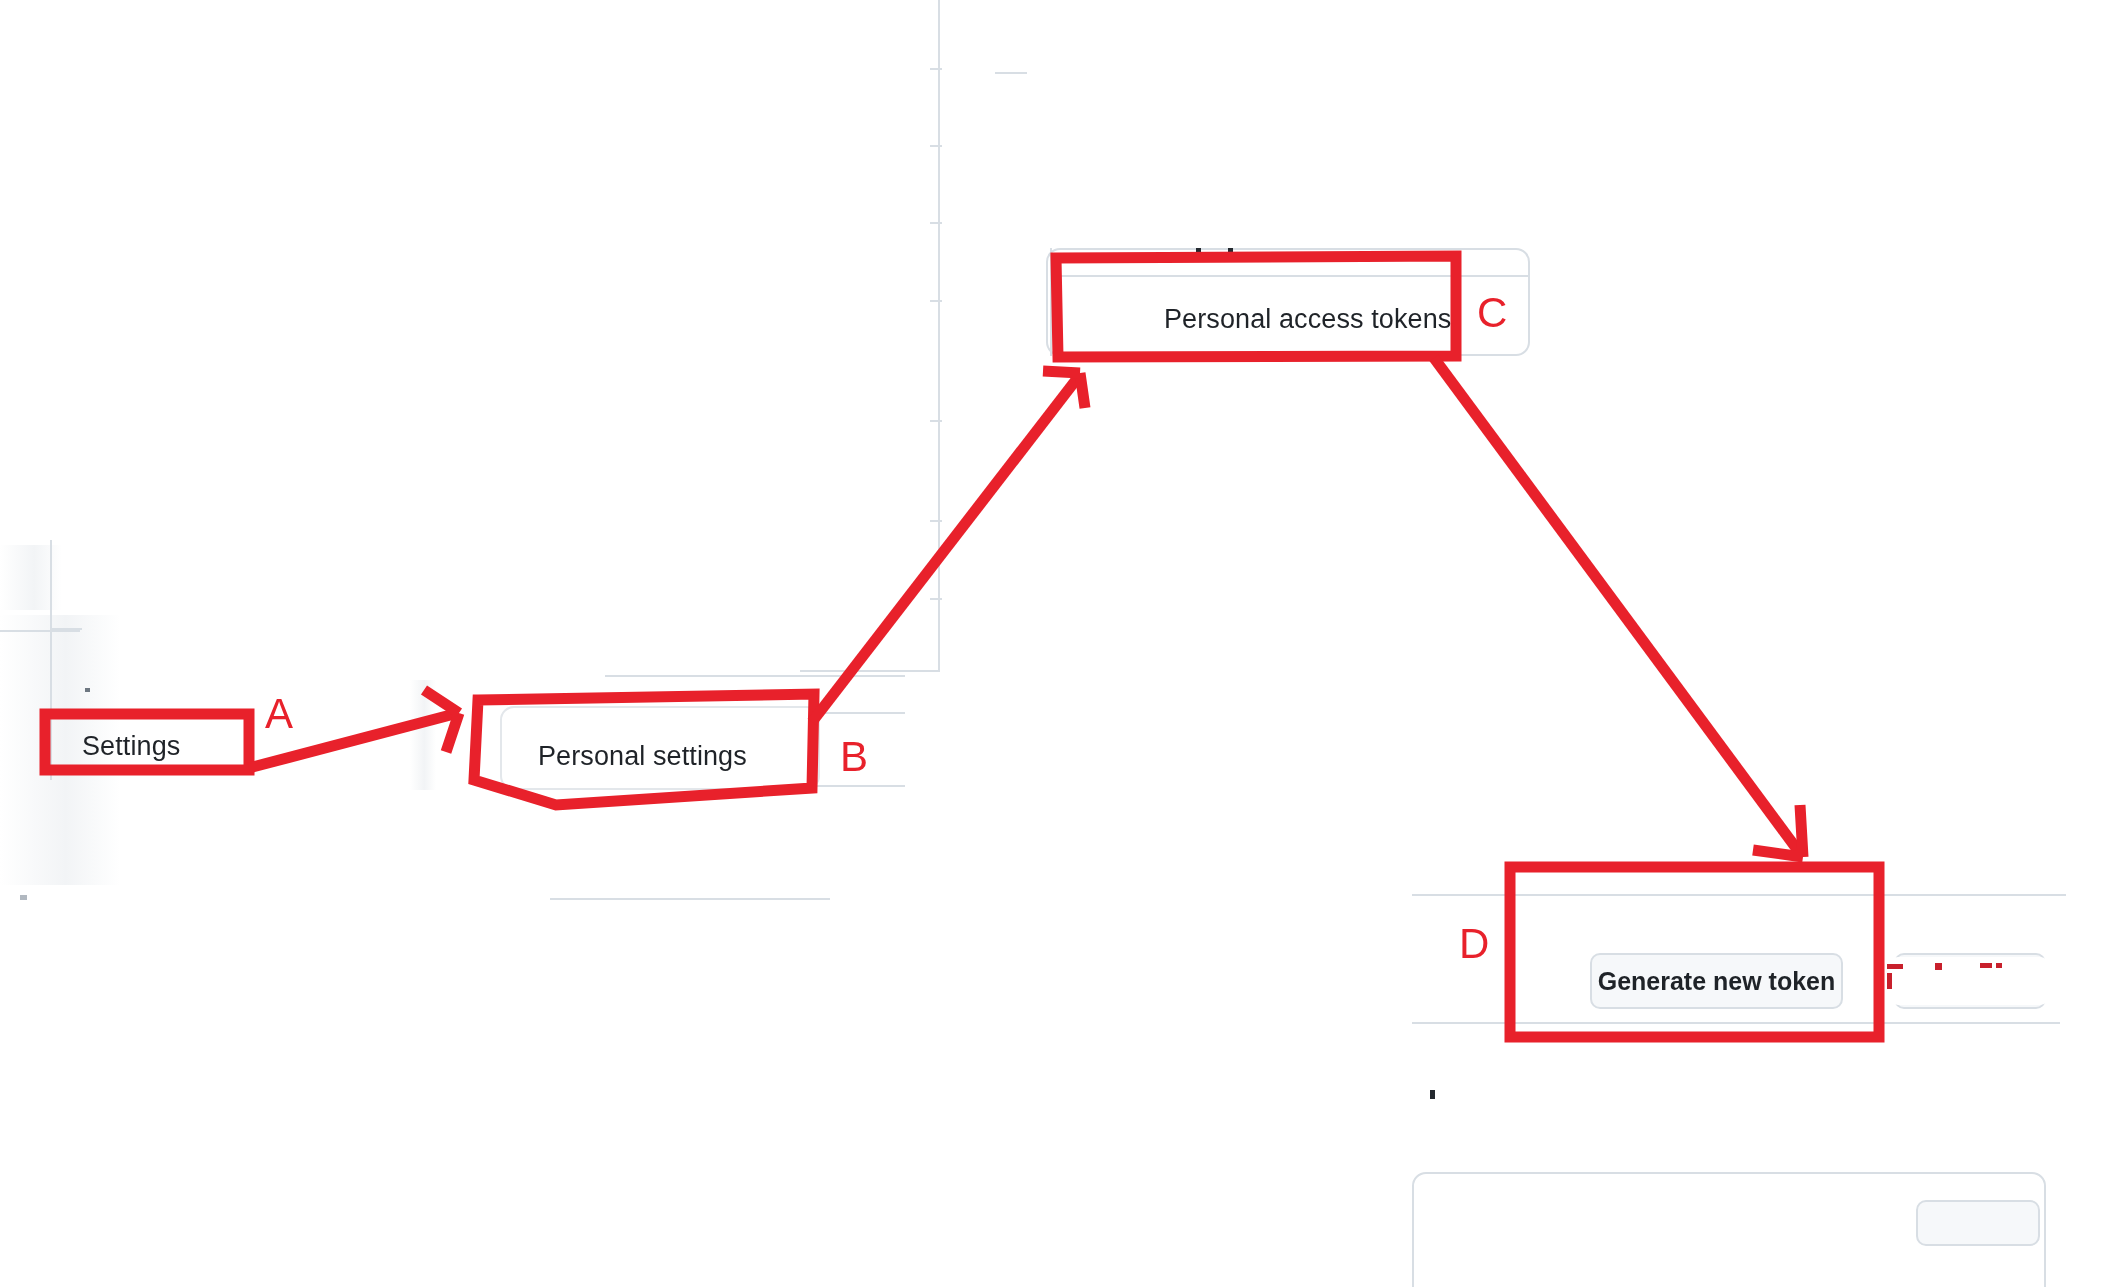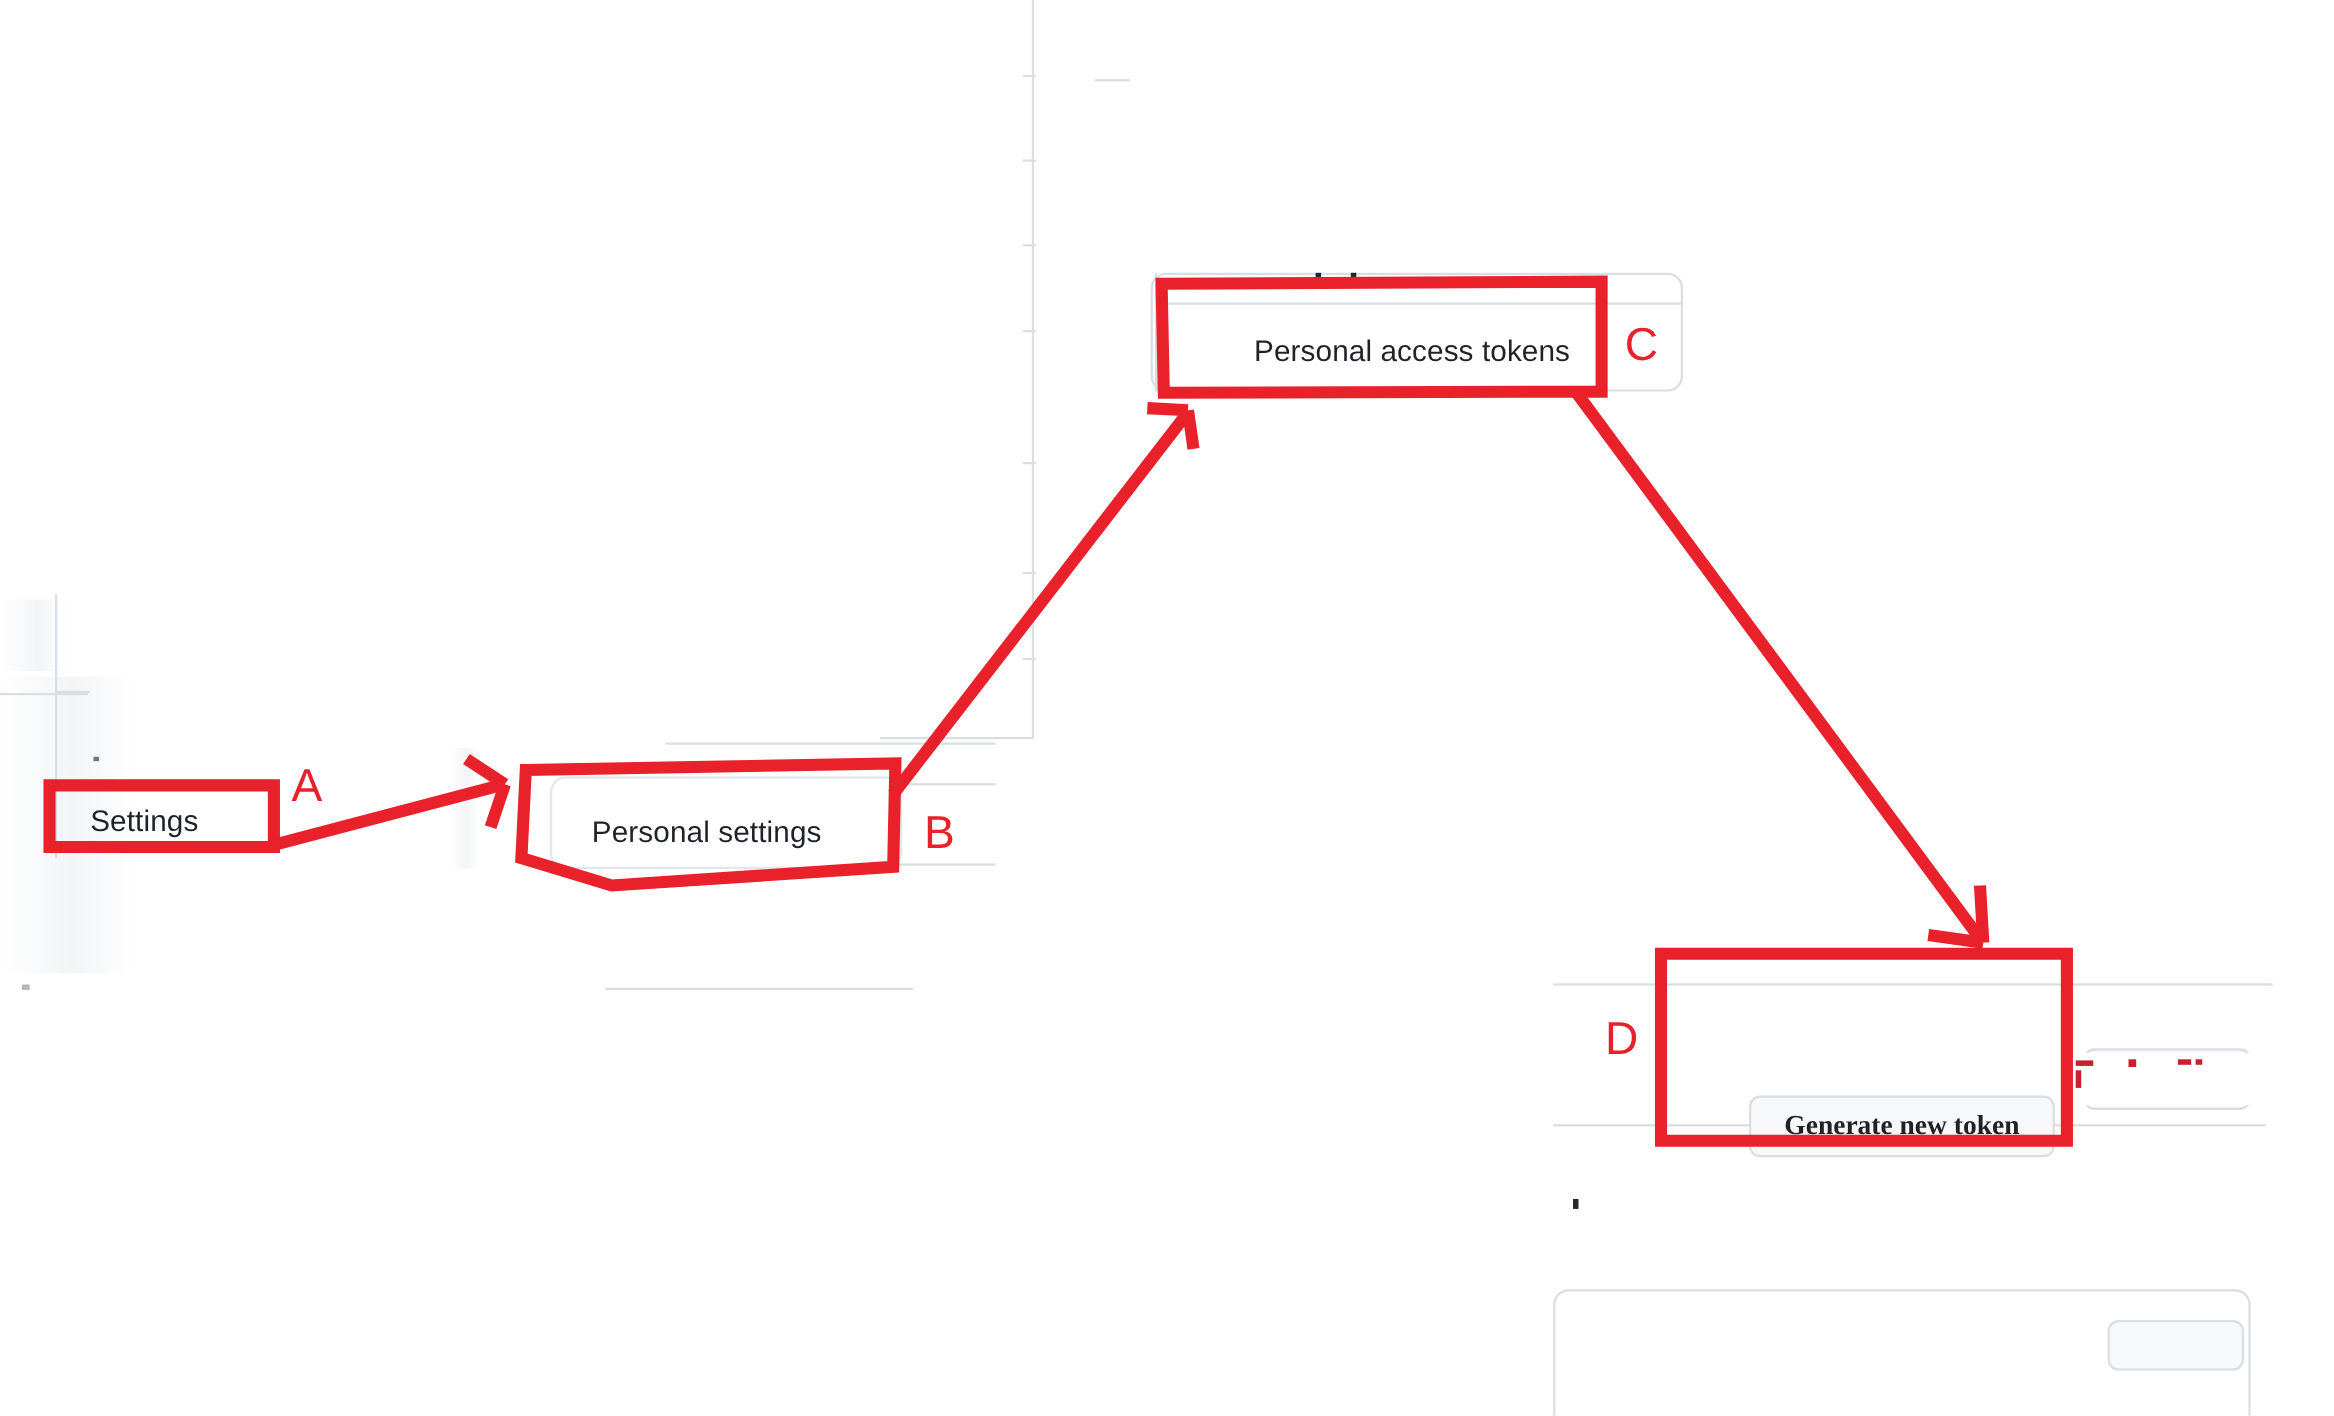--- a/index.html
+++ b/index.html
@@ -125,35 +125,35 @@
   <div class="ui-line h" style="left:1050px; top:275px; width:478px;"></div>
   <div class="speck" style="left:1196px; top:248px; width:5px; height:11px;"></div>
   <div class="speck" style="left:1228px; top:248px; width:5px; height:11px;"></div>
 
   <div class="ui-line h" style="left:1412px; top:894px; width:648px;"></div>
   <div class="ui-line h" style="left:1412px; top:1022px; width:648px;"></div>
   <div class="ui-line h" style="left:2058px; top:894px; width:8px;"></div>
 
   <div class="ui-card" style="left:1412px; top:1172px; width:634px; height:160px; border-radius:14px;"></div>
 
-  <div class="ui-btn" style="left:1590px; top:996px; width:278px; height:56px;font-family:Liberation Serif, serif;">Generate new token</div>
+  <div class="ui-btn" style="left:1590px; top:953px; width:253px; height:56px;">Generate new token</div>
   <div class="ui-btn ghost" style="left:1894px; top:953px; width:152px; height:56px;"></div>
   <div class="ui-btn ghost" style="left:1916px; top:1200px; width:124px; height:46px;"></div>
 
   <div style="position:absolute; left:1888px; top:957px; width:162px; height:48px;
               background:#ffffff; border-radius:10px;"></div>
   <div style="position:absolute; left:1887px; top:964px; width:16px; height:5px; background:#c8202c;"></div>
   <div style="position:absolute; left:1887px; top:973px; width:5px; height:16px; background:#c8202c;"></div>
   <div style="position:absolute; left:1935px; top:963px; width:7px; height:7px; background:#c8202c;"></div>
   <div style="position:absolute; left:1980px; top:963px; width:12px; height:5px; background:#c8202c;"></div>
   <div style="position:absolute; left:1996px; top:963px; width:6px; height:5px; background:#c8202c;"></div>
 
   <div class="ui-menu-item" style="left:82px; top:731px;">Settings</div>
   <div class="ui-menu-item" style="left:538px; top:741px;">Personal settings</div>
-  <div class="ui-menu-item" style="left:1140px; top:304px;">Personal access tokens</div>
+  <div class="ui-menu-item" style="left:1164px; top:304px;">Personal access tokens</div>
 
   <svg id="annotations" viewBox="0 0 2122 1287" xmlns="http://www.w3.org/2000/svg">
 
     <path d="M 45 714 L 249 714 L 249 770 L 45 770 Z" fill="none" stroke="#e8212b" stroke-width="11"></path>
 
     <path d="M 478 700 L 814 694 L 812 788 L 556 805 L 474 780 Z" fill="none" stroke="#e8212b" stroke-width="11" stroke-linejoin="miter"></path>
 
     <path d="M 1056 258 L 1456 256 L 1456 356 L 1058 357 Z" fill="none" stroke="#e8212b" stroke-width="11"></path>
 
     <path d="M 1510 867 L 1879 867 L 1879 1037 L 1530 1037 L 1510 1037 Z" fill="none" stroke="#e8212b" stroke-width="11"></path>

